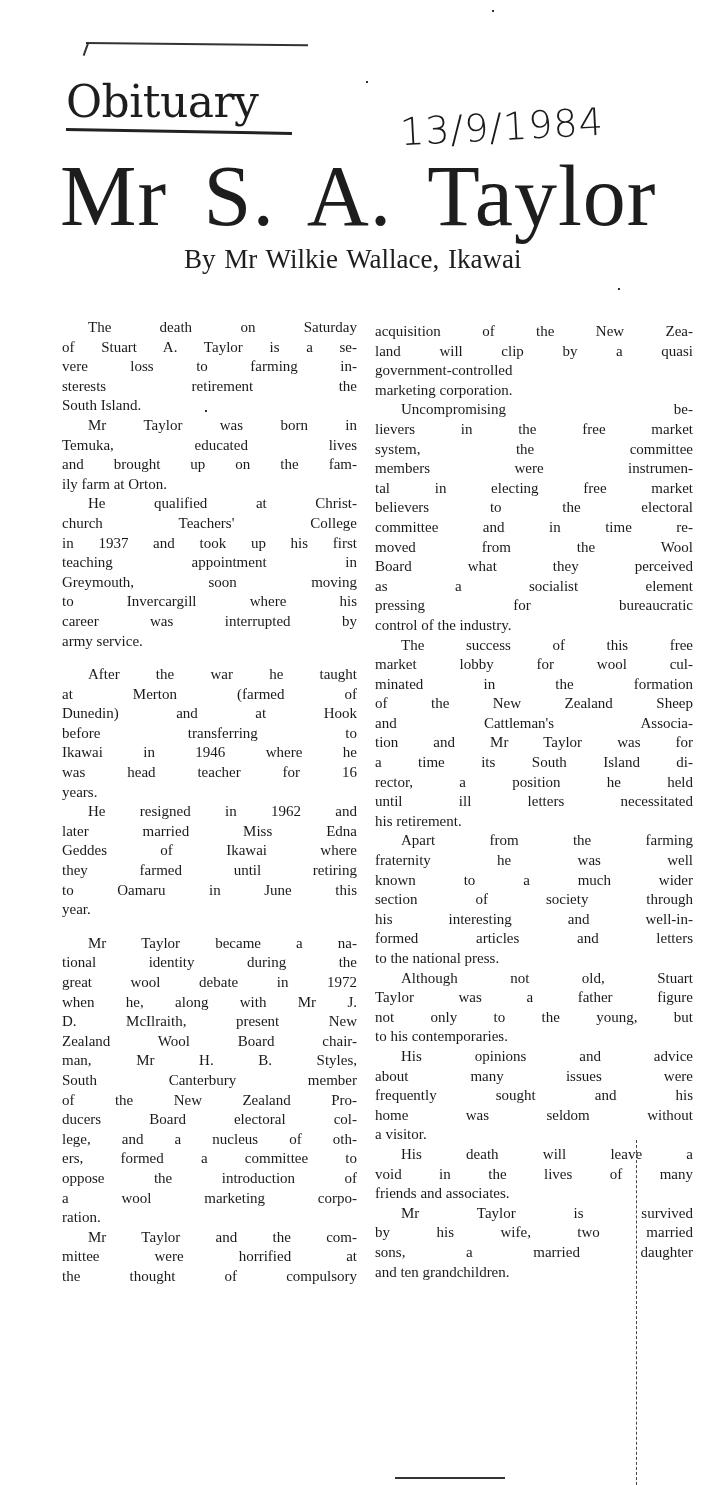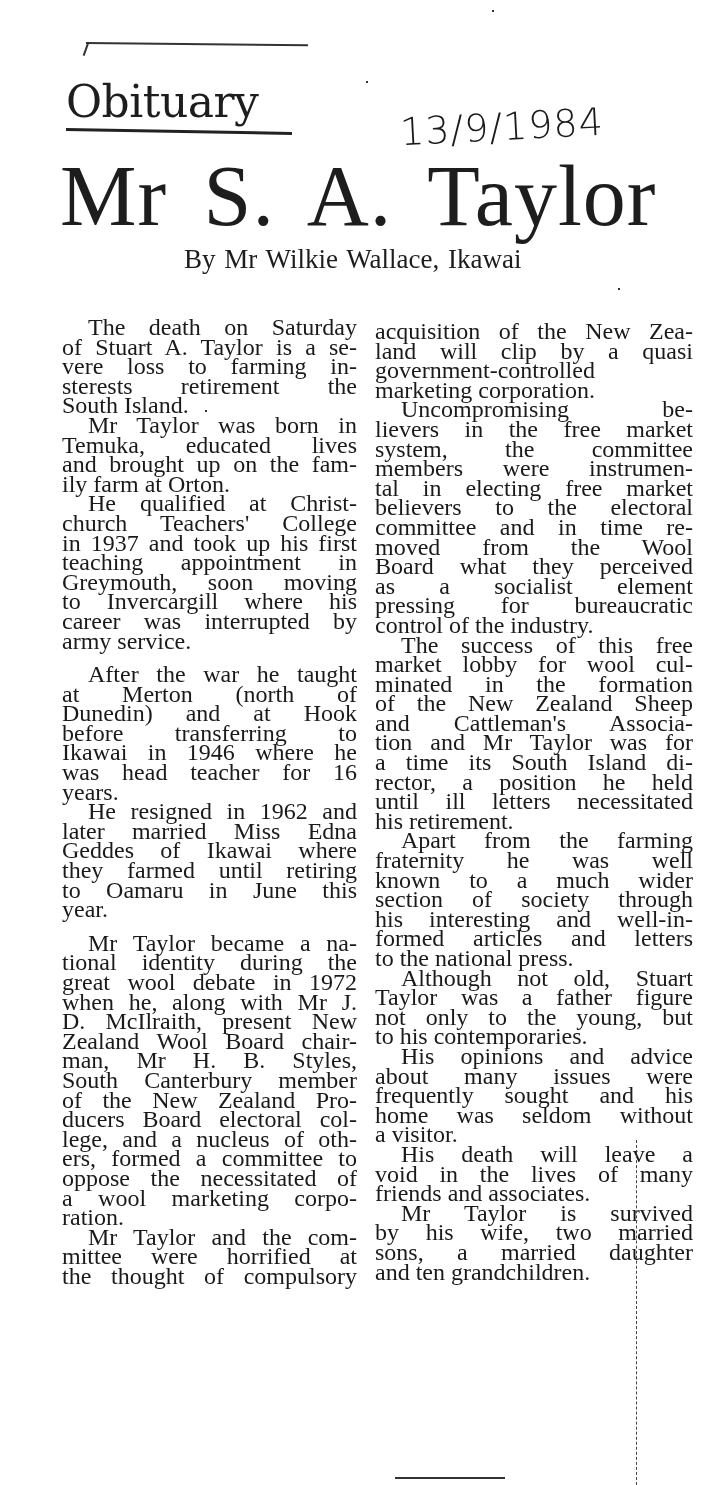--- a/index.html
+++ b/index.html
@@ -5,21 +5,21 @@
   html, body { margin: 0; padding: 0; background: #ffffff; }
   body { width: 725px; height: 1485px; position: relative; overflow: hidden; color: #1a1a1a; }
   .page { position: absolute; left: 0; top: 0; width: 670px; height: 1485px; }
   .top-rule { position: absolute; left: 86px; top: 42px; width: 222px; height: 2px; background: #333; transform: rotate(0.6deg); transform-origin: left; }
   .top-rule-tick { position: absolute; left: 85px; top: 42px; width: 2px; height: 14px; background: #333; transform: rotate(20deg); }
   .kicker { position: absolute; left: 66px; top: 76px; font-family: "DejaVu Serif", serif; font-size: 44px; letter-spacing: -0.5px; color: #1d1d1d; }
   .kicker-rule { position: absolute; left: 66px; top: 128px; width: 226px; height: 3px; background: #222; transform: rotate(1deg); transform-origin: left; }
   .handwritten { position: absolute; left: 400px; top: 105px; font-family: "DejaVu Sans", sans-serif; font-size: 38px; font-weight: 300; color: #1a1a1a; transform: rotate(-3deg); letter-spacing: 1px; }
   .headline { position: absolute; left: 60px; top: 146px; font-family: "Liberation Serif", serif; font-size: 86px; letter-spacing: 1px; color: #1d1d1d; white-space: nowrap; word-spacing: 14px; text-align: right; }
   .byline { position: absolute; left: 184px; top: 244px; font-family: "Liberation Serif", serif; font-size: 27px; color: #1d1d1d; word-spacing: 2px; }
-  .col { position: absolute; font-family: "Liberation Serif", serif; font-size: 24px; line-height: 19.6px; color: #1a1a1a; }
+  .col { position: absolute; font-family: "Liberation Serif", serif; font-size: 15px; line-height: 19.6px; color: #1a1a1a; }
   .col-left { left: 62px; top: 318px; width: 295px; }
   .col-right { left: 375px; top: 322px; width: 318px; }
   .ln { display: block; white-space: nowrap; text-align: justify; text-align-last: justify; height: 19.6px; }
   .ln.last { text-align-last: left; }
   .ln.indent { padding-left: 26px; }
   .para-gap { height: 14px; }
   .cut-line-right { position: absolute; left: 636px; top: 1140px; width: 0; height: 345px; border-left: 1px dashed #444; }
   .cut-line-bottom { position: absolute; left: 395px; top: 1477px; width: 110px; height: 2px; background: #333; }
   .speck { position: absolute; width: 2px; height: 2px; background: #333; }
 </style>
@@ -51,21 +51,21 @@
       <span class="ln indent">He qualified at Christ-</span>
       <span class="ln">church Teachers' College</span>
       <span class="ln">in 1937 and took up his first</span>
       <span class="ln">teaching appointment in</span>
       <span class="ln">Greymouth, soon moving</span>
       <span class="ln">to Invercargill where his</span>
       <span class="ln">career was interrupted by</span>
       <span class="ln last">army service.</span>
       <div class="para-gap"></div>
       <span class="ln indent">After the war he taught</span>
-      <span class="ln">at Merton (north of</span>
+      <span class="ln">at Merton (farmed of</span>
       <span class="ln">Dunedin) and at Hook</span>
       <span class="ln">before transferring to</span>
       <span class="ln">Ikawai in 1946 where he</span>
       <span class="ln">was head teacher for 16</span>
       <span class="ln last">years.</span>
       <span class="ln indent">He resigned in 1962 and</span>
       <span class="ln">later married Miss Edna</span>
       <span class="ln">Geddes of Ikawai where</span>
       <span class="ln">they farmed until retiring</span>
       <span class="ln">to Oamaru in June this</span>
@@ -76,21 +76,21 @@
       <span class="ln">great wool debate in 1972</span>
       <span class="ln">when he, along with Mr J.</span>
       <span class="ln">D. McIlraith, present New</span>
       <span class="ln">Zealand Wool Board chair-</span>
       <span class="ln">man, Mr H. B. Styles,</span>
       <span class="ln">South Canterbury member</span>
       <span class="ln">of the New Zealand Pro-</span>
       <span class="ln">ducers Board electoral col-</span>
       <span class="ln">lege, and a nucleus of oth-</span>
       <span class="ln">ers, formed a committee to</span>
-      <span class="ln">oppose the necessitated of</span>
+      <span class="ln">oppose the introduction of</span>
       <span class="ln">a wool marketing corpo-</span>
       <span class="ln last">ration.</span>
       <span class="ln indent">Mr Taylor and the com-</span>
       <span class="ln">mittee were horrified at</span>
       <span class="ln">the thought of compulsory</span>
     </div>
   <div class="col col-right" id="col-right">
       <span class="ln">acquisition of the New Zea-</span>
       <span class="ln">land will clip by a quasi</span>
       <span class="ln">government-controlled</span>

